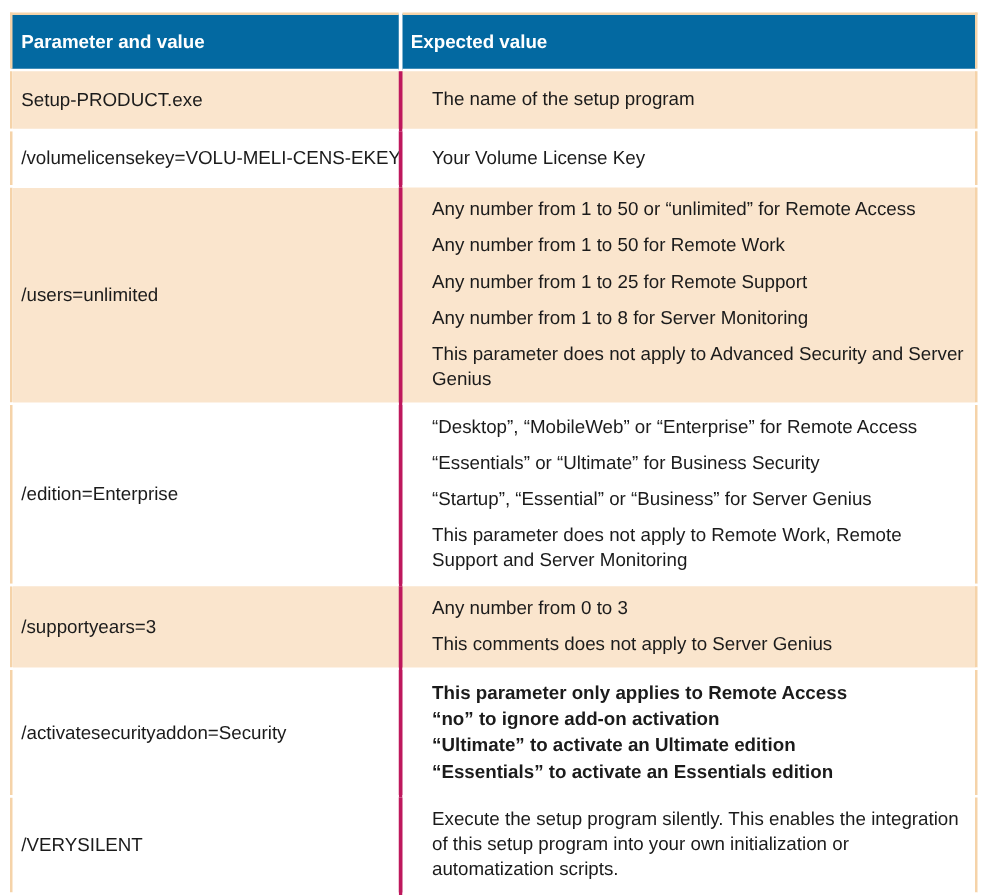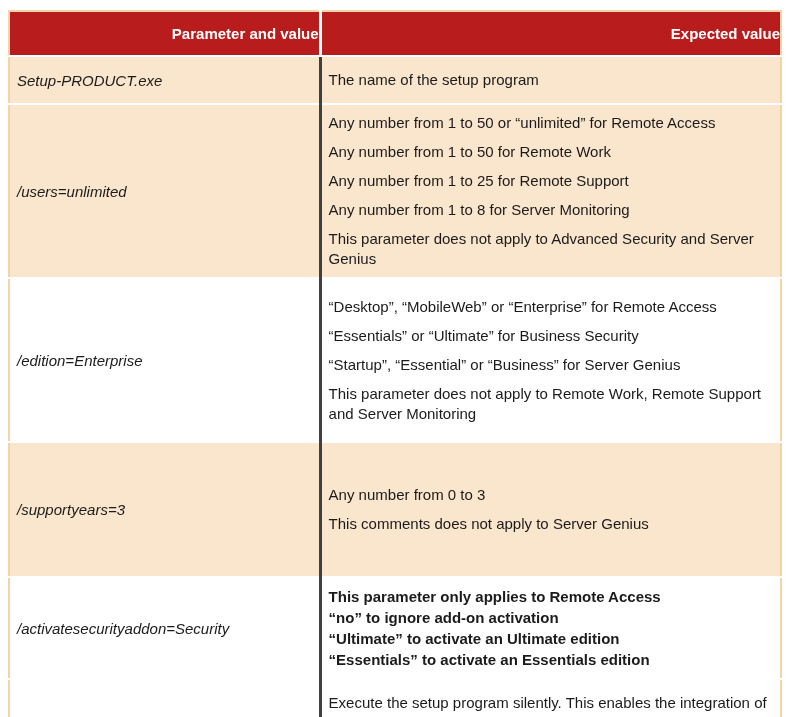--- a/index.html
+++ b/index.html
@@ -20,42 +20,41 @@
     border-collapse: collapse;
     table-layout: fixed;
     border: 2px solid #f5d3a9;
     font-size: 15px;
   }
   col.c1 { width: 40.3%; }
   col.c2 { width: 59.7%; }
 
   thead tr { height: 45px; }
   th {
-    background: #b91c1c;
+    background: #0369a1;
     color: #ffffff;
     font-weight: bold;
-    text-align: right;
+    text-align: left;
     vertical-align: middle;
     padding: 0 0 0 7px;
     border-bottom: 2px solid #ffffff;
   }
   th:first-child { border-right: 3px solid #ffffff; }
 
   td {
     vertical-align: middle;
     border-bottom: 2px solid #ffffff;
     padding: 8px 8px 8px 7px;
   }
   td.param-cell {
-    border-right: 3px solid #404040;
+    border-right: 3px solid #be185d;
     white-space: nowrap;
     overflow: hidden;
-    font-style: italic;
   }
-  td.expected-cell { padding-left: 7px; }
+  td.expected-cell { padding-left: 24px; }
 
   tr.shaded td { background: #fae5cd; }
   tr.plain  td { background: #ffffff; }
 
   .expected-cell p {
     margin: 0 0 9px 0;
     line-height: 20px;
   }
   .expected-cell p:last-child { margin-bottom: 0; }
   .expected-cell.tight p {
@@ -85,20 +84,26 @@
     <tr>
       <th>Parameter and value</th>
       <th>Expected value</th>
     </tr>
   </thead>
   <tbody>
       <tr class="shaded">
         <td class="param-cell">Setup-PRODUCT.exe</td>
         <td class="expected-cell">
           <p>The name of the setup program</p>
+        </td>
+      </tr>
+      <tr class="plain">
+        <td class="param-cell">/volumelicensekey=VOLU-MELI-CENS-EKEY</td>
+        <td class="expected-cell">
+          <p>Your Volume License Key</p>
         </td>
       </tr>
       <tr class="shaded">
         <td class="param-cell">/users=unlimited</td>
         <td class="expected-cell">
           <p>Any number from 1 to 50 or “unlimited” for Remote Access</p>
           <p>Any number from 1 to 50 for Remote Work</p>
           <p>Any number from 1 to 25 for Remote Support</p>
           <p>Any number from 1 to 8 for Server Monitoring</p>
           <p>This parameter does not apply to Advanced Security and Server Genius</p>

